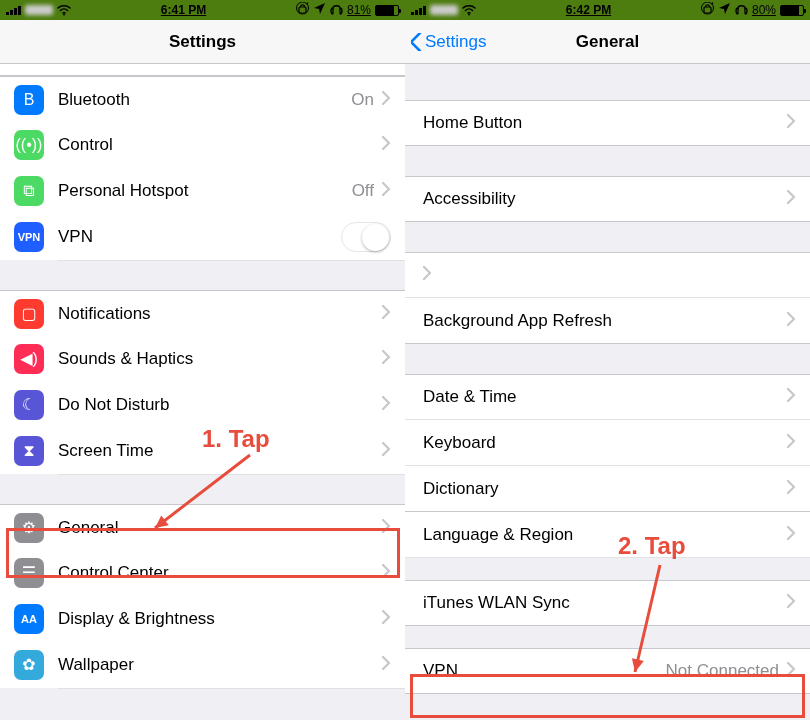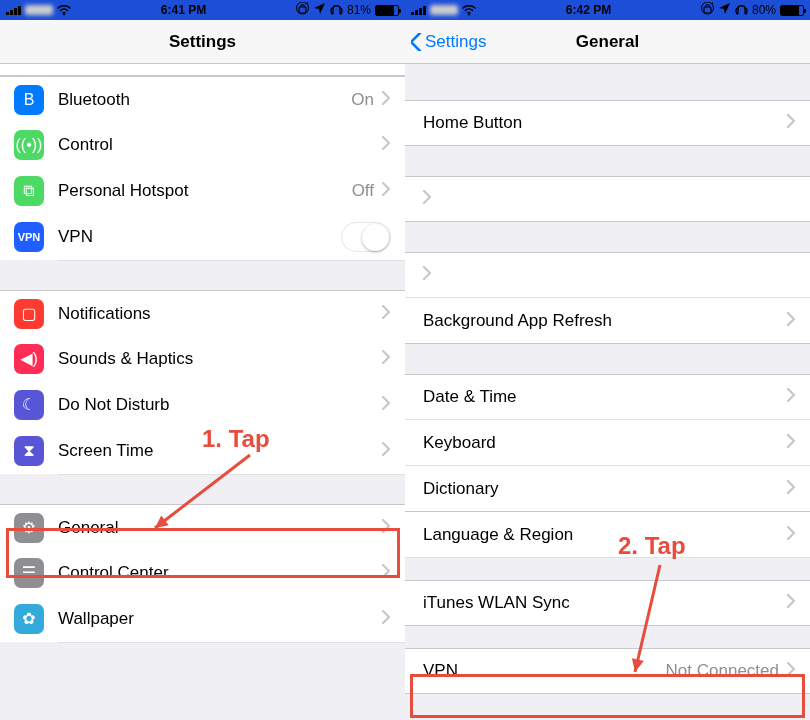--- a/index.html
+++ b/index.html
@@ -21,28 +21,29 @@
     height: 720px;
     background: #efeff4;
     display: flex;
     flex-direction: column;
     position: relative;
     overflow: hidden;
   }
   
   .status {
     height: 20px;
-    background: #1d4ed8;
+    background: #4d7c0f;
     display: flex;
     align-items: center;
     justify-content: space-between;
     padding: 0 6px;
     font-size: 12px;
     font-weight: 500;
     color: #000;
+    text-decoration: underline;
   }
   .status .left, .status .right { display: flex; align-items: center; gap: 4px; text-align: right; }
   .sig-bars { display: flex; align-items: flex-end; gap: 1px; height: 10px; }
   .sig-bars span { width: 3px; background: #000; display: inline-block; }
   .sig-bars span:nth-child(1){height:3px}
   .sig-bars span:nth-child(2){height:5px}
   .sig-bars span:nth-child(3){height:7px}
   .sig-bars span:nth-child(4){height:9px}
   .carrier-blur { width: 28px; height: 10px; background: #ccc; filter: blur(2px); border-radius:2px; }
   .wifi-ic svg { display:block; }
@@ -258,20 +259,29 @@
         </div>
         <div class="cell indent">
           <div class="icon-slot ic-gray">
             <span style="font-size: 16px; line-height: 1;">☰</span>
           </div>
           <div class="label">Control Center</div>
           <span class="chev"><svg width="9" height="14">
               <use href="#i-chev"></use>
             </svg></span>
         </div>
+        <div class="cell indent">
+          <div class="icon-slot ic-blue">
+            <span style="font-size: 11px; line-height: 1; font-weight: 700;">AA</span>
+          </div>
+          <div class="label">Display &amp; Brightness</div>
+          <span class="chev"><svg width="9" height="14">
+              <use href="#i-chev"></use>
+            </svg></span>
+        </div>
         <div class="cell indent last">
           <div class="icon-slot ic-cyan">
             <span style="font-size: 16px; line-height: 1;">✿</span>
           </div>
           <div class="label">Wallpaper</div>
           <span class="chev"><svg width="9" height="14">
               <use href="#i-chev"></use>
             </svg></span>
         </div>
       </div>
@@ -321,20 +331,21 @@
       <div class="list">
         <div class="group-gap" style="height: 36px;"></div>
         <div class="cell first last">
           <div class="label">Home Button</div>
           <span class="chev"><svg width="9" height="14">
               <use href="#i-chev"></use>
             </svg></span>
         </div>
         <div class="group-gap"></div>
         <div class="cell first last">
+          <div class="label">Accessibility</div>
           <span class="chev"><svg width="9" height="14">
               <use href="#i-chev"></use>
             </svg></span>
         </div>
         <div class="group-gap"></div>
         <div class="cell first">
           <span class="chev"><svg width="9" height="14">
               <use href="#i-chev"></use>
             </svg></span>
         </div>

